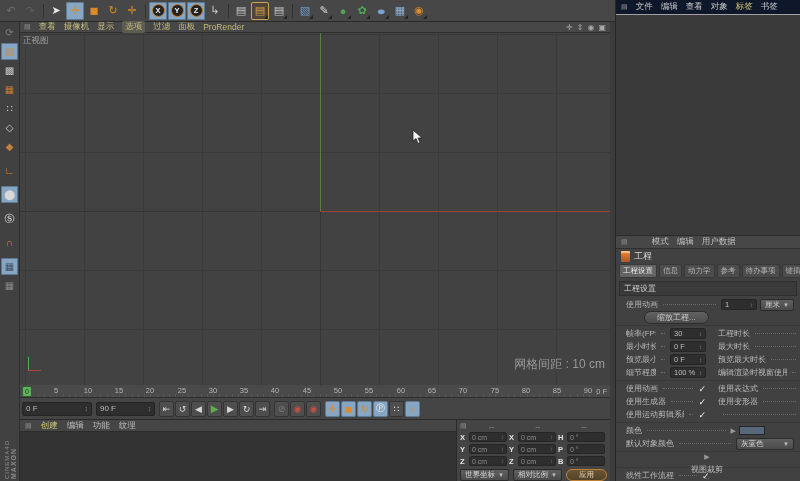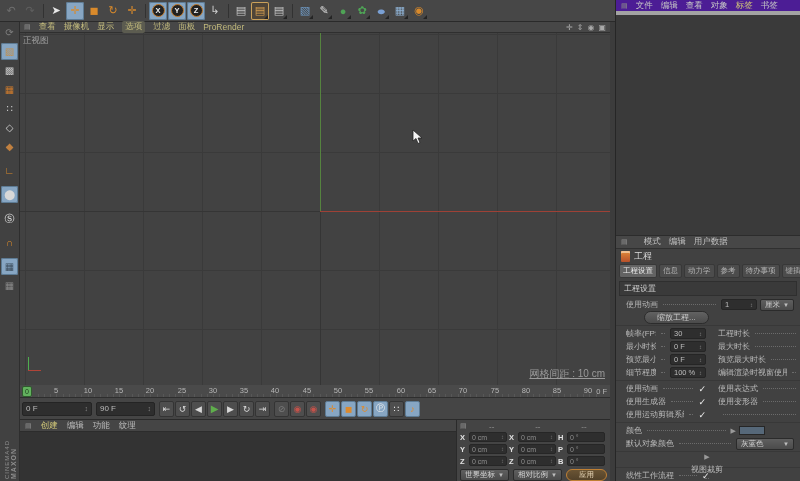--- a/index.html
+++ b/index.html
@@ -42,21 +42,21 @@
   #vp-nav{margin-left:auto;display:flex;gap:4px;color:#a8a8a8;font-size:8px;}
   #viewport{position:absolute;left:20px;top:33px;width:590px;height:352px;background-color:#424242;
     background-image:repeating-linear-gradient(to right,#3a3a3a 0 1px,transparent 1px 59px),
                      repeating-linear-gradient(to bottom,#3a3a3a 0 1px,transparent 1px 59px);
     background-position:5px 1px;overflow:hidden;}
   #vp-label{position:absolute;left:3px;top:2px;font-size:8.5px;color:#9f9f9f;}
   #axis-green{position:absolute;left:300px;top:0;width:1px;height:178px;background:#55833f;}
   #axis-green-dark{position:absolute;left:300px;top:178px;width:1px;height:174px;background:#353535;}
   #axis-red{position:absolute;left:300px;top:178px;width:290px;height:1px;background:#9e4136;}
   #axis-red-dark{position:absolute;left:0;top:178px;width:300px;height:1px;background:#353535;}
-  #grid-spacing{position:absolute;right:5px;bottom:4px;font-size:10px;color:#9a9a9a;text-decoration:underline;}
+  #grid-spacing{position:absolute;right:5px;bottom:12px;font-size:12px;color:#9a9a9a;}
   #gizmo{position:absolute;left:8px;bottom:14px;width:16px;height:16px;}
   #gizmo .gy{position:absolute;left:0;bottom:0;width:1px;height:14px;background:#4fae4f;}
   #gizmo .gx{position:absolute;left:0;bottom:0;width:13px;height:1px;background:#b04438;}
   #cursor{position:absolute;left:392px;top:96px;}
 
   
   #ruler{position:absolute;left:20px;top:385px;width:590px;height:13px;background:#4a4a4a;
     border-bottom:1px solid #2e2e2e;
     background-image:repeating-linear-gradient(to right,#575757 0 1px,transparent 1px 6.27px);
     background-size:576px 3px;background-repeat:no-repeat;background-position:5px bottom;}
@@ -102,26 +102,26 @@
   .cfield .spin{margin-left:auto;color:#6f6f6f;font-size:6px;}
   #coord-foot{display:flex;align-items:center;gap:4px;margin-top:2px;}
   .dd{height:12px;background:linear-gradient(#5f5f5f,#4b4b4b);border:1px solid #2b2b2b;border-radius:2px;
     display:flex;align-items:center;gap:3px;padding:0 4px;font-size:7.5px;color:#d2d2d2;white-space:nowrap;}
   .dd .car{font-size:6px;color:#bdbdbd;}
   #apply-btn{height:12px;border-radius:6px;background:linear-gradient(#6a5434,#53422a);border:1px solid #c08034;
     color:#e8d7b8;font-size:7.5px;display:flex;align-items:center;padding:0 12px;}
 
   
   #right-panel{position:absolute;left:615px;top:0;width:185px;height:481px;background:#414141;border-left:1px solid #262626;}
-  #rp-menu{height:15px;background:#4c1d95;border-bottom:4px solid #a3a3a3;display:flex;align-items:center;
+  #rp-menu{height:15px;background:#0f172a;border-bottom:1px solid #a3a3a3;display:flex;align-items:center;
     gap:8px;padding:0 5px;font-size:8.5px;color:#c6c6c6;}
   .grip{color:#8a8a8a;font-size:7px;}
   #om-area{height:221px;background:#3a3a3a;border-bottom:1px solid #2c2c2c;}
   #am{padding:0;}
-  #am-menu{height:13px;display:flex;align-items:center;gap:16px;padding:0 5px;font-size:8.5px;color:#c0c0c0;
+  #am-menu{height:13px;display:flex;align-items:center;gap:24px;padding:0 5px;font-size:8.5px;color:#c0c0c0;
     background:#474747;border-bottom:1px solid #303030;}
   #am-title{height:14px;display:flex;align-items:center;gap:4px;padding:0 5px;font-size:9px;color:#dddddd;}
   #proj-icon{width:9px;height:11px;background:linear-gradient(#e08a3a,#b8512a);border-radius:1px;
     box-shadow:inset 0 2px 0 #f0c090;}
   #am-tabs{display:flex;gap:2px;padding:1px 3px;}
   .tab{padding:1px 3px;font-size:7.5px;color:#b2b2b2;background:#4c4c4c;border:1px solid #383838;
     border-radius:2px;white-space:nowrap;}
   .tab.active{background:#636363;color:#ececec;}
   .section-bar{margin:2px 3px;background:#3a3a3a;border:1px solid #2f2f2f;padding:1px 4px;font-size:8px;color:#d2d2d2;}
   .arow{display:flex;align-items:center;padding:0 6px 0 10px;height:13px;font-size:8px;color:#b9b9b9;gap:3px;}

